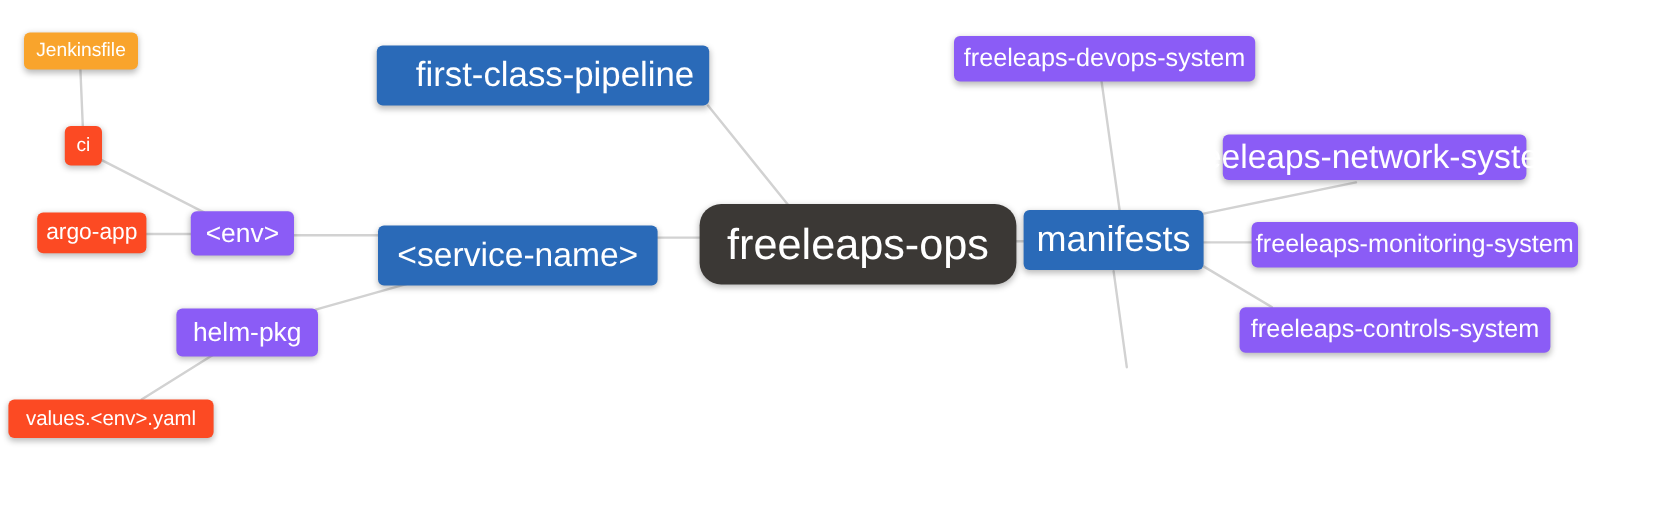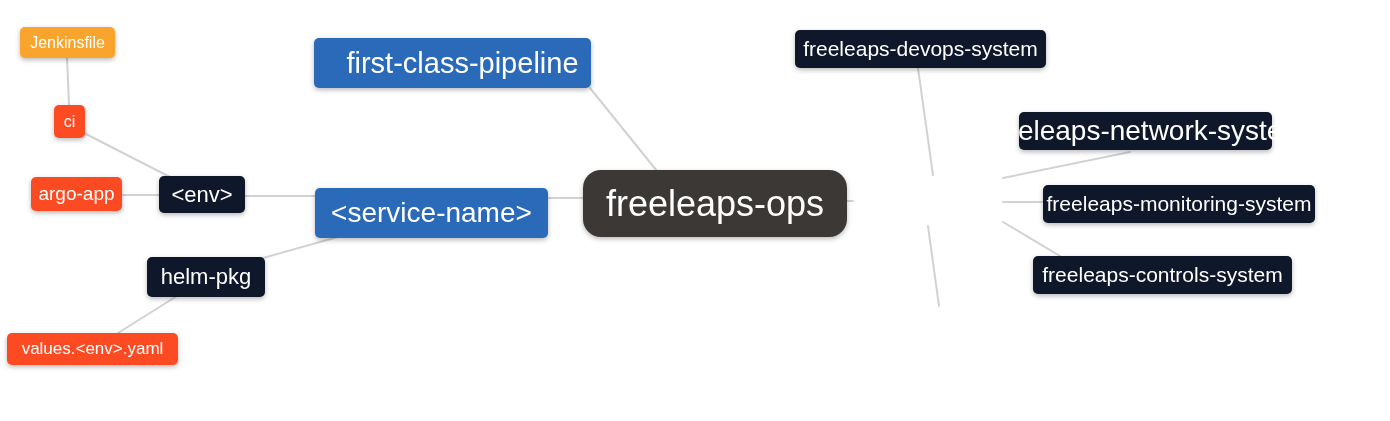--- a/index.html
+++ b/index.html
@@ -37,21 +37,21 @@
     border-radius: 5px;
     box-shadow: 0 2px 5px rgba(0,0,0,0.28);
     white-space: nowrap;
     box-sizing: border-box;
     padding: 0 8px;
     cursor: pointer;
     user-select: none;
   }
   .c-orange { background: #f9a42c; }
   .c-red    { background: #fc4a23; }
-  .c-green  { background: #0f172a; }
+  .c-green  { background: #8b5cf6; }
   .c-blue   { background: #2a6ab8; }
   .c-dark   { background: #3b3835; border-radius: 18px; }
 </style>
 </head>
 <body>
 
 <div class="canvas">
 
   <svg class="connectors" viewBox="0 0 1390 421" xmlns="http://www.w3.org/2000/svg">
     <line x1="67" y1="58" x2="69" y2="105"></line>
@@ -81,20 +81,21 @@
   <div class="node c-green" style="left:147px; top:257px; width:118px; height:40px; font-size:22px;">helm-pkg</div>
 
   <div class="node c-red" style="left:7px;   top:333px; width:171px; height:32px; font-size:17px;">values.&lt;env&gt;.yaml</div>
 
   <div class="node c-blue" style="left:314px; top:38px;  width:277px; height:50px; font-size:29px;padding-left:28px;">first-class-pipeline</div>
 
   <div class="node c-blue" style="left:315px; top:172px; width:233px; height:50px; font-size:28px;margin-top:16px;">&lt;service-name&gt;</div>
 
   <div class="node c-dark" style="left:583px; top:170px; width:264px; height:67px; font-size:36px;">freeleaps-ops</div>
 
+  <div class="node c-blue" style="left:853px; top:175px; width:150px; height:50px; font-size:30px;">manifests</div>
 
   <div class="node c-green" style="left:795px; top:30px;  width:251px; height:38px; font-size:21px;">freeleaps-devops-system</div>
 
   <div class="node c-green" style="left:1019px;top:112px; width:253px; height:38px; font-size:28px;">freeleaps-network-system</div>
 
   <div class="node c-green" style="left:1043px;top:185px; width:272px; height:38px; font-size:21px;">freeleaps-monitoring-system</div>
 
   <div class="node c-green" style="left:1033px;top:256px; width:259px; height:38px; font-size:21px;">freeleaps-controls-system</div>
 
 

